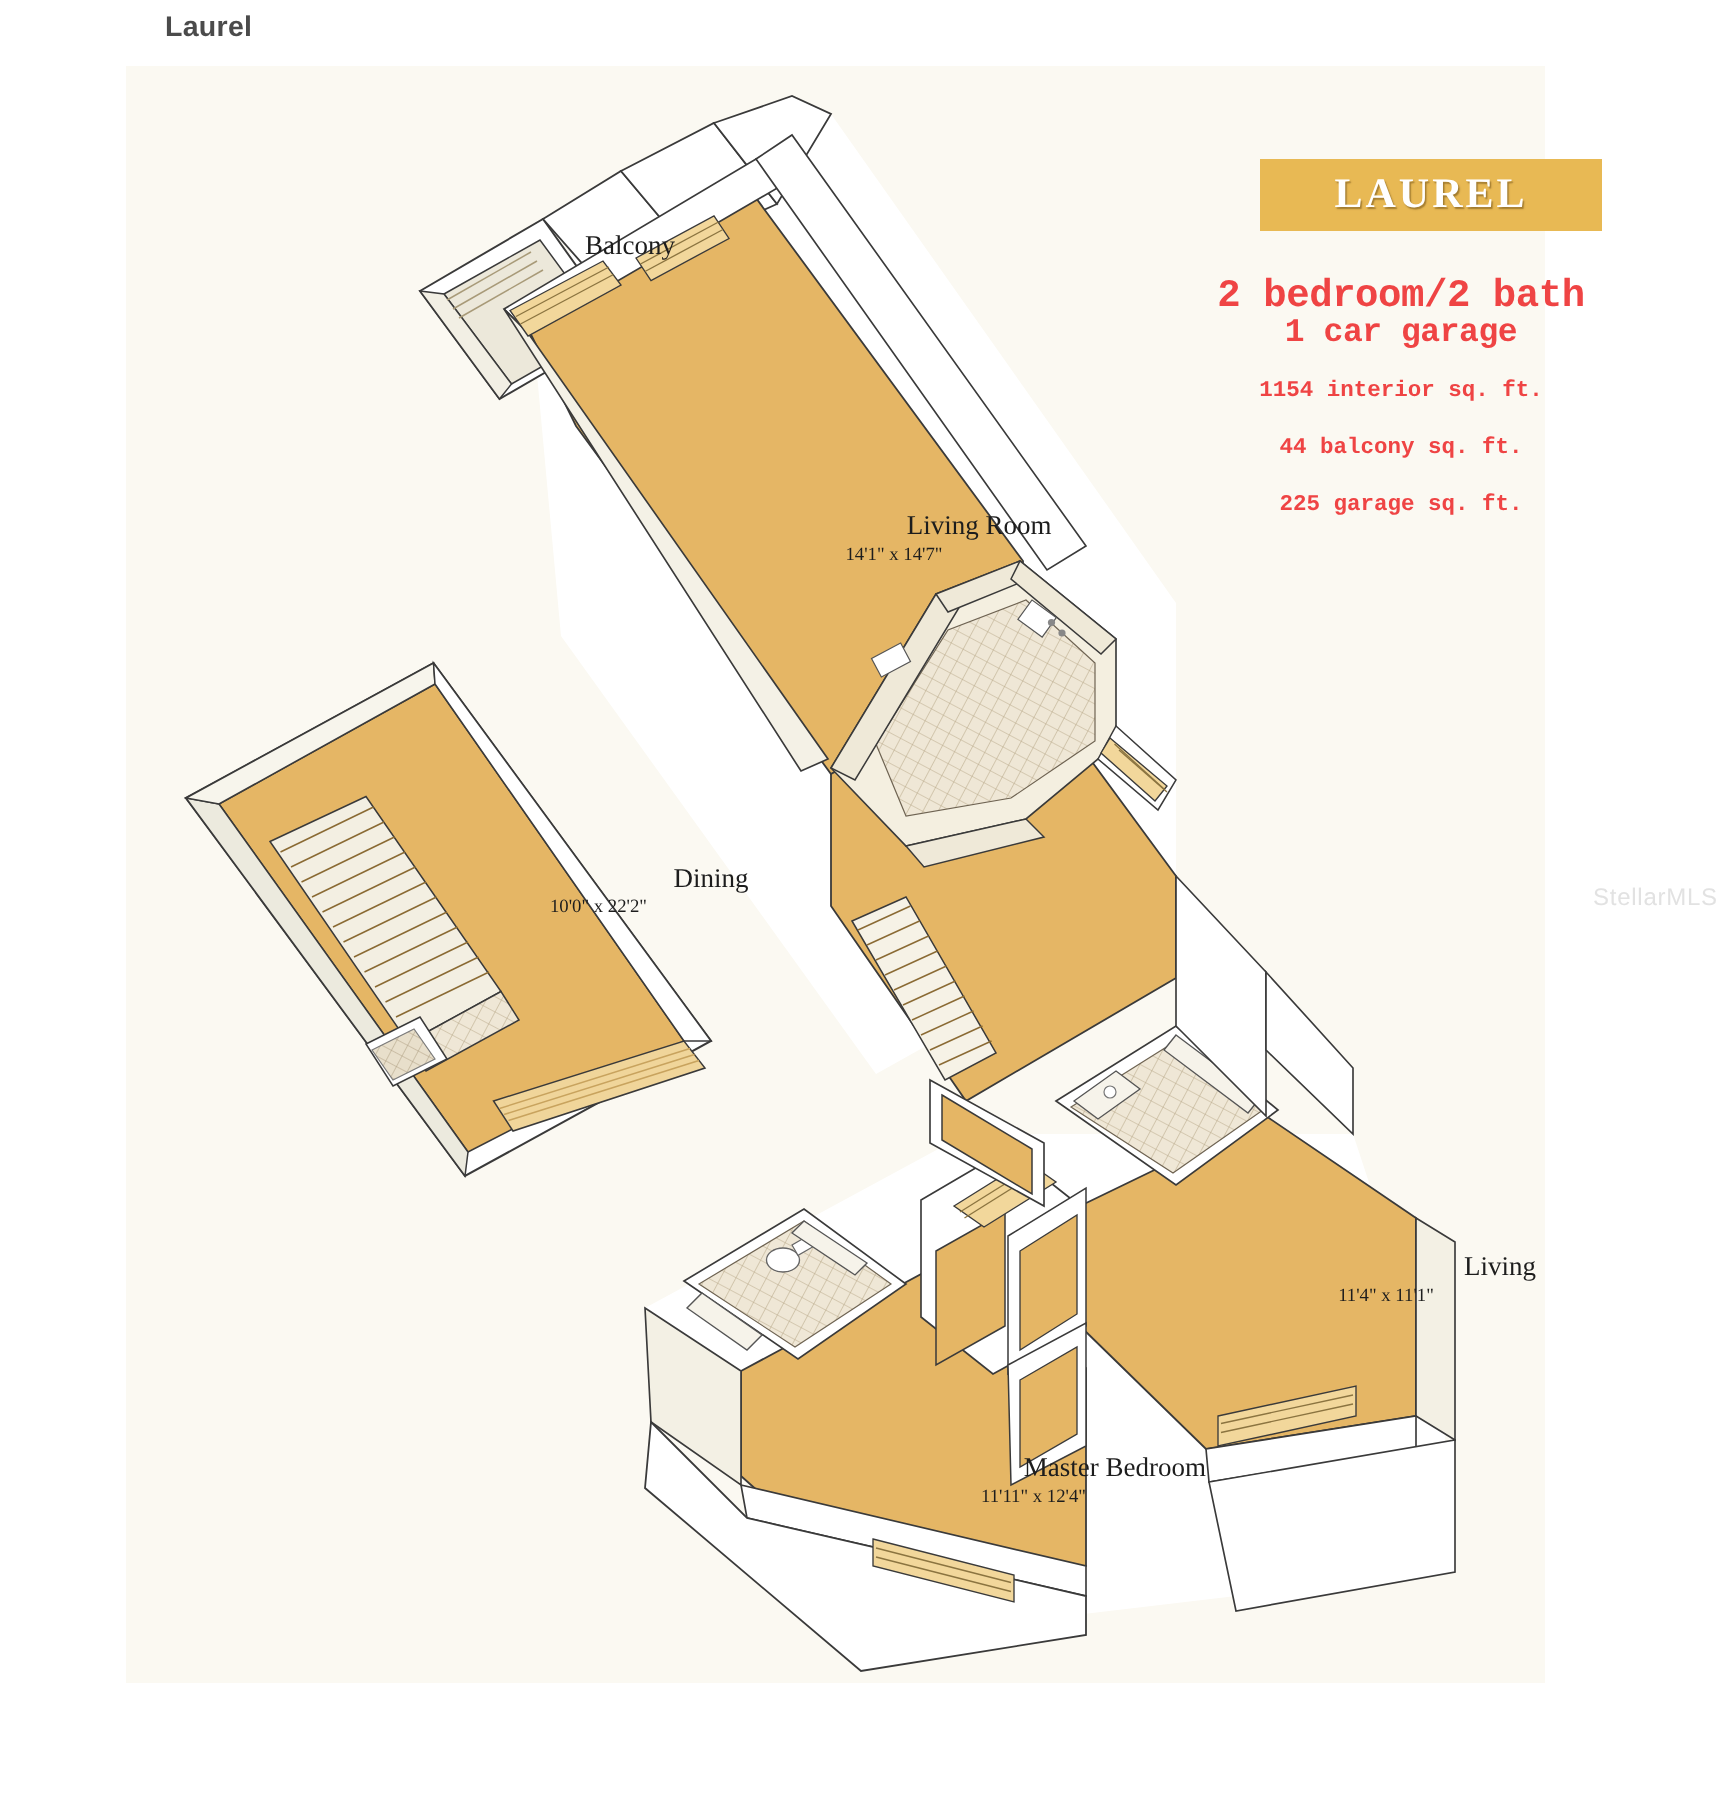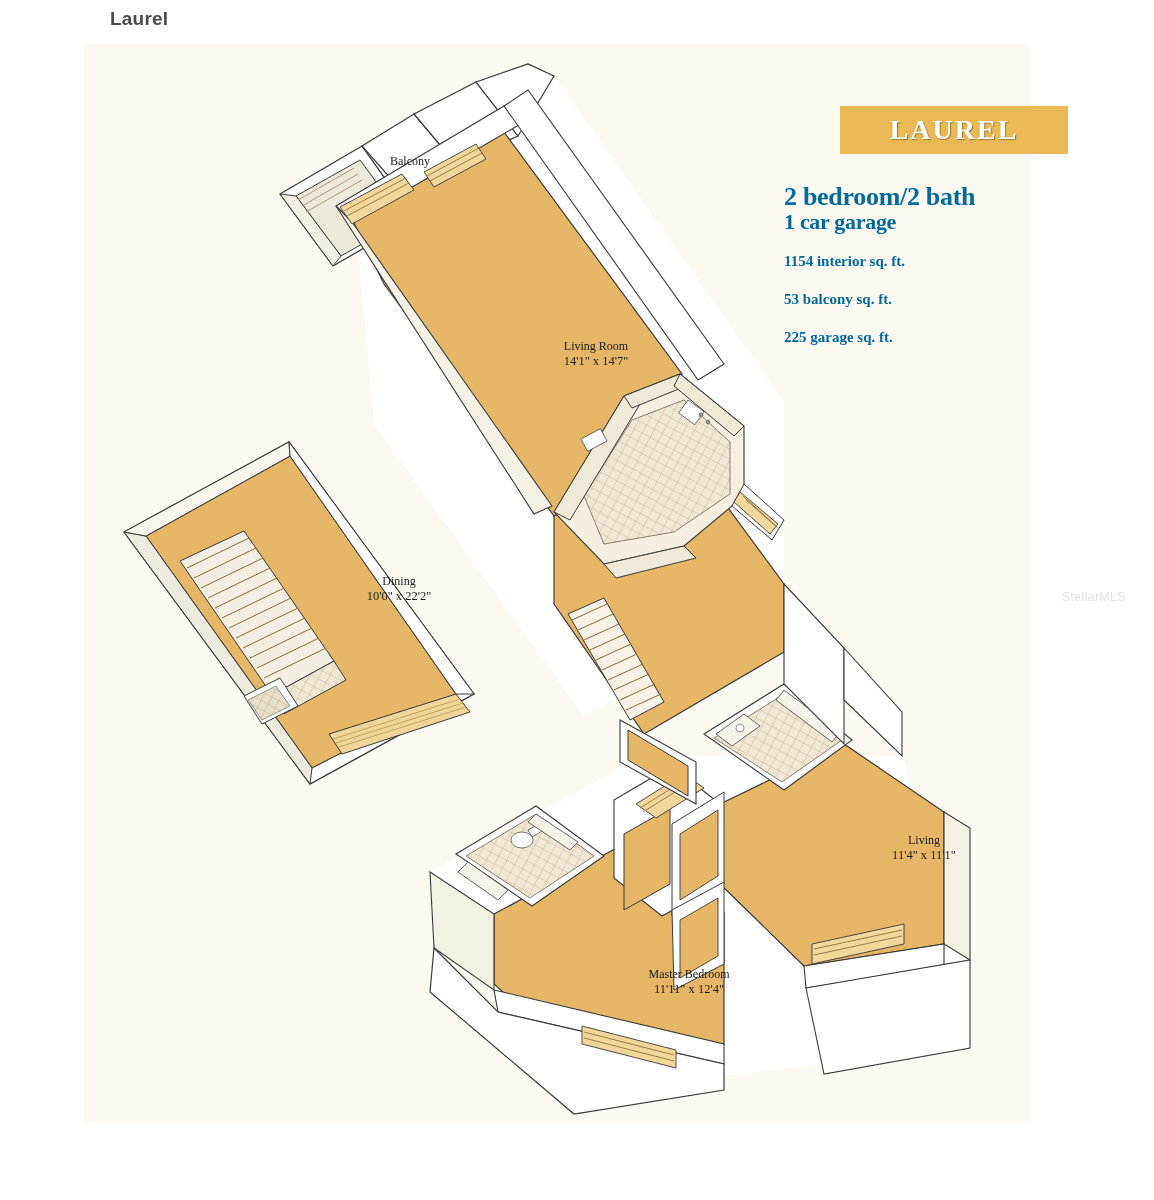--- a/index.html
+++ b/index.html
@@ -36,21 +36,21 @@
     height: 1078px;
     background: #fbf9f2;
   }
 
   
   #watermark {
     position: absolute;
     left: 1062px;
     top: 590px;
     font-family: "Liberation Sans", sans-serif;
-    font-size: 12px;
+    font-size: 16px;
     color: #e2e2e2;
     letter-spacing: 0.5px;
   }
 
   
   #title-card {
     position: absolute;
     left: 756px;
     top: 62px;
     width: 228px;
@@ -67,23 +67,23 @@
     color: #ffffff;
     letter-spacing: 2px;
     text-shadow: 1px 1px 1px rgba(90,60,10,.5);
   }
 
   #spec-block {
     position: absolute;
     left: 700px;
     top: 140px;
     width: 300px;
-    text-align: left;
-    color: #0369a1;
-    font-family: Liberation Serif, serif;
+    text-align: center;
+    color: #ef4444;
+    font-family: Liberation Mono, monospace;
   }
   #spec-block .line1 {
     font-size: 26px;
     font-weight: bold;
     line-height: 1.02;
     letter-spacing: -0.3px;
   }
   #spec-block .line2 {
     font-size: 22px;
     font-weight: bold;
@@ -99,21 +99,21 @@
 
   
   .room-label {
     position: absolute;
     font-family: "Liberation Serif", serif;
     color: #1d1d1d;
     text-align: center;
     line-height: 1.25;
     white-space: nowrap;
   }
-  .room-label .name { font-size: 12px; }
+  .room-label .name { font-size: 18px; text-align: right; }
   .room-label .dim  { font-size: 12.5px; }
 
   .label-balcony { left: 306px; top: 108px; font-size: 14px; }
   .label-living  { left: 407px; top: 295px; width: 210px; }
   .label-garage  { left: 215px; top: 530px; width: 200px; }
   .label-dining  { left: 605px; top: 578px; width: 200px; }
   .label-bedroom { left: 740px; top: 789px; width: 200px; }
   .label-master  { left: 490px; top: 923px; width: 230px; }
 
   
@@ -358,17 +358,17 @@
   </div>
 
   <div id="title-card">
     <span class="title-text">LAUREL</span>
   </div>
 
   <div id="spec-block">
     <div class="line1">2 bedroom/2 bath</div>
     <div class="line2">1 car garage</div>
     <div class="sub">1154 interior sq. ft.</div>
-    <div class="sub">53 balcony sq. ft.</div>
+    <div class="sub">44 balcony sq. ft.</div>
     <div class="sub">225 garage sq. ft.</div>
   </div>
 
 </div>
 
 </body></html>

